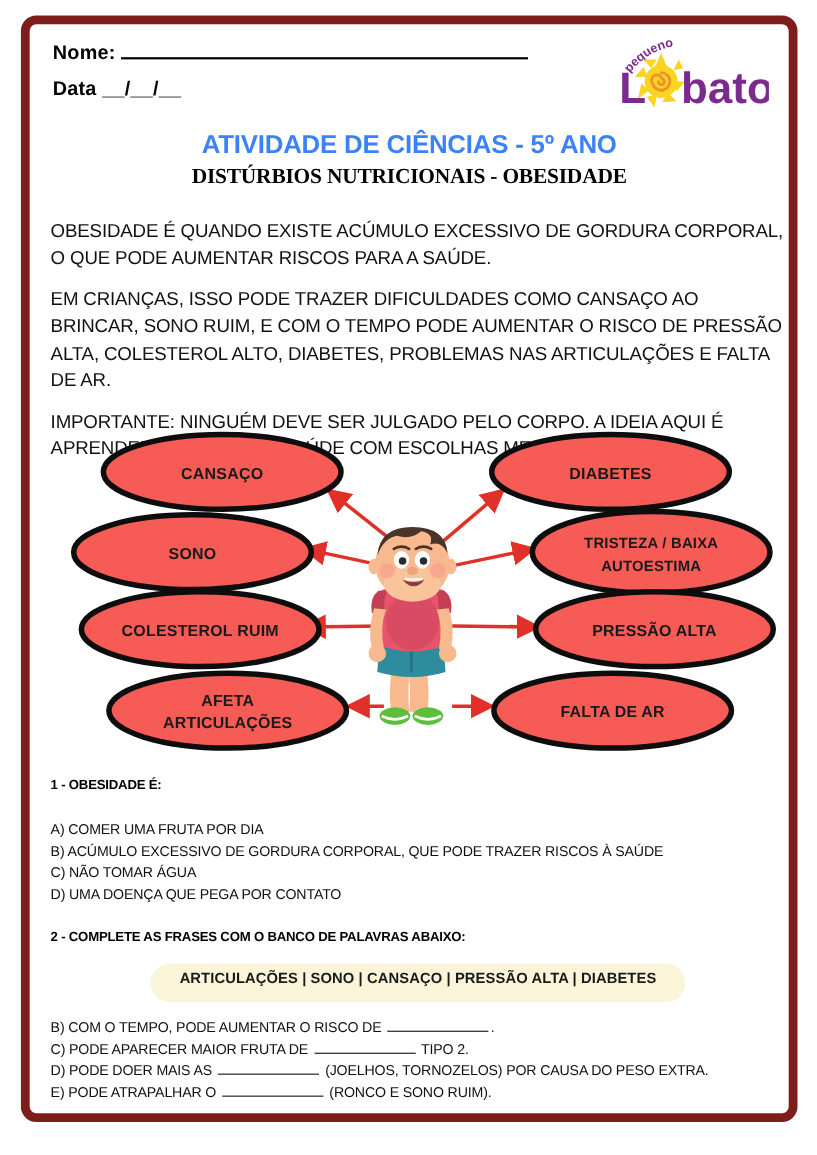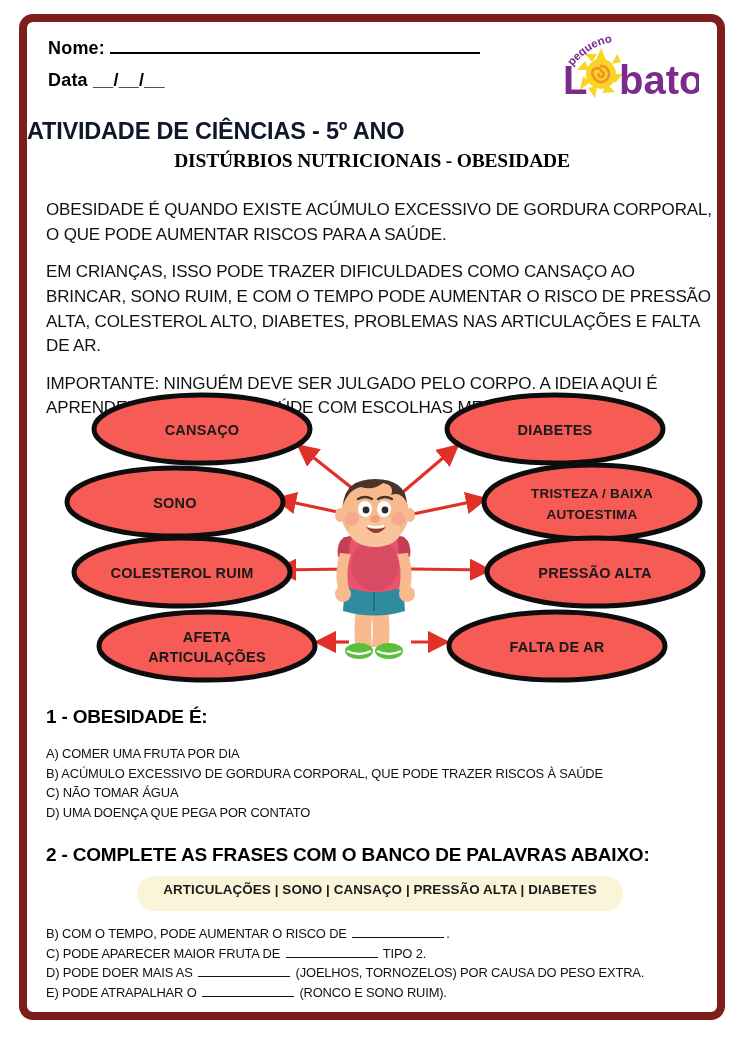--- a/index.html
+++ b/index.html
@@ -60,24 +60,25 @@
     top: 10px;
     width: 142px;
     height: 72px;
   }
 
   
   .title-main {
     position: absolute;
     top: 96px;
     left: 0; width: 100%;
+    text-align: center;
     font-size: 23.5px;
     font-weight: bold;
     letter-spacing: -0.2px;
-    color: #0f172a;
+    color: #3b82f6;
   }
   .title-sub {
     position: absolute;
     top: 128px;
     left: 0; width: 100%;
     text-align: center;
     font-size: 19.5px;
     font-weight: bold;
     letter-spacing: -0.2px;
     color: #000;
@@ -116,21 +117,21 @@
     fill: #1a1a1a;
     text-anchor: middle;
     letter-spacing: .2px;
   }
   .bubble-text.small { font-size: 13.5px; }
 
   
   .q-block { position: absolute; left: 19px; width: 668px; }
 
   .q-title {
-    font-size: 19px;
+    font-size: 12px;
     font-weight: bold;
     color: #000;
     letter-spacing: -0.2px;
   }
   .q1-title { top: 684px; }
   .q1-options { top: 722px; }
   .q1-options li, .q2-items li {
     list-style: none;
     font-size: 12.9px;
     line-height: 1.52;

